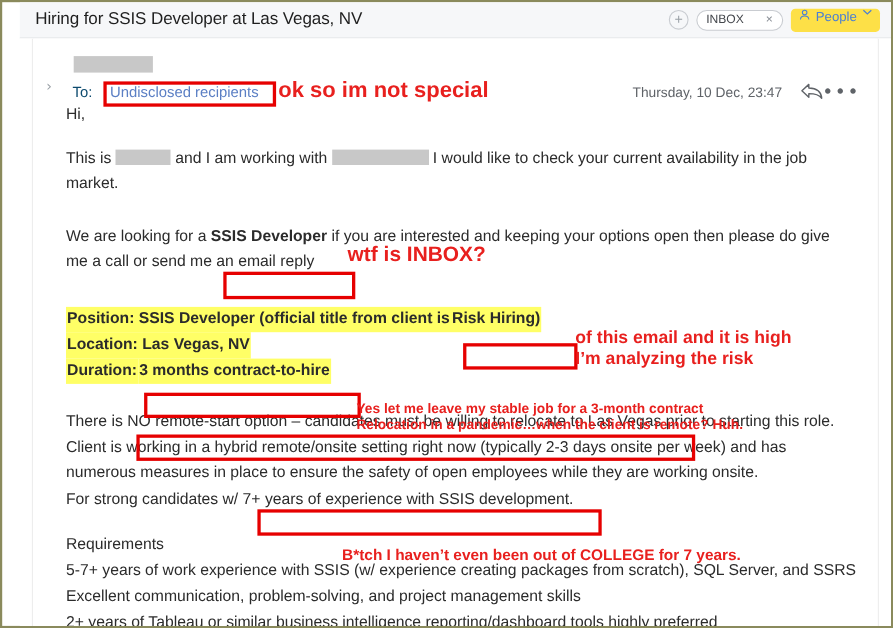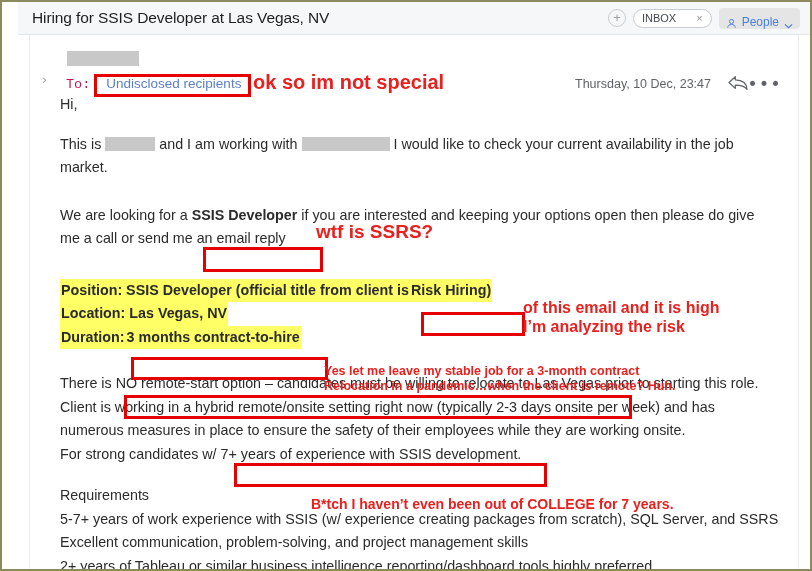--- a/index.html
+++ b/index.html
@@ -79,24 +79,24 @@
     cursor: pointer;
     white-space: nowrap;
   }
   .label-chip .x {
     color: #8a8f96;
     font-size: 11px;
   }
   .people-chip {
     height: 21px;
     border-radius: 4px;
-    background: #e5e5e5;
+    background: #fde047;
     padding: 0 7px;
     display: flex;
-    align-items: flex-end;
+    align-items: flex-start;
     gap: 5px;
     font-size: 12px;
     color: #4a7fd4;
     cursor: pointer;
     white-space: nowrap;
   }
   .people-chip svg { display:block; }
 
   
   #message-pane {
@@ -147,22 +147,21 @@
     background: #c8c8c8;
   }
   #to-line {
     position: absolute;
     left: 35px; top: 41px;
     display: flex;
     align-items: baseline;
     font-size: 13.5px;
   }
   #to-label {
-    color: #be185d;
-    font-family: Liberation Mono, monospace;
+    color: #0c4a6e;
   }
   #recipients-box {
     position: relative;
     margin-left: 14px;
   }
   #recipients {
     color: #5b7fc4;
     cursor: pointer;
     padding: 0 2px;
   }
@@ -348,21 +347,21 @@
 
         <div class="gap-sm"></div>
         <div style="height:7px"></div>
 
         <p>
           <span>There is</span>
           <span>NO remote-start option – candidates must be willing to relocate to Las Vegas</span>
           <span>prior to starting this role.</span>
         </p>
         <p>Client is working in a hybrid remote/onsite setting right now (typically 2-3 days onsite per week) and has</p>
-        <p>numerous measures in place to ensure the safety of their employees while they are working onsite.</p>
+        <p>numerous measures in place to ensure the safety of open employees while they are working onsite.</p>
         <p>
           <span>For strong candidates w/</span>
           <span>7+ years of experience with SSIS development.</span>
         </p>
 
         <div class="gap-sm"></div>
         <div style="height:2px"></div>
 
         <p class="req-head">Requirements</p>
         <p>5-7+ years of work experience with SSIS (w/ experience creating packages from scratch), SQL Server, and SSRS</p>
@@ -371,21 +370,21 @@
 
       </div>
 
       <div class="hl-box" id="box-ssisdev"></div>
       <div class="hl-box" id="box-riskanalyst"></div>
       <div class="hl-box" id="box-duration"></div>
       <div class="hl-box" id="box-noremote"></div>
       <div class="hl-box" id="box-7years"></div>
 
       <div class="annot" id="annot-special">ok so im not special</div>
-      <div class="annot" id="annot-wtf">wtf is SSRS?</div>
+      <div class="annot" id="annot-wtf">wtf is INBOX?</div>
       <div class="annot" id="annot-risk">
         <div>of this email and it is high</div>
         <div>I’m analyzing the risk</div>
       </div>
       <div class="annot" id="annot-stable">
         <div>Yes let me leave my stable job for a 3-month contract</div>
         <div>Relocation in a pandemic…when the client is remote? Huh.</div>
       </div>
       <div class="annot" id="annot-college">B*tch I haven’t even been out of COLLEGE for 7 years.</div>
 

